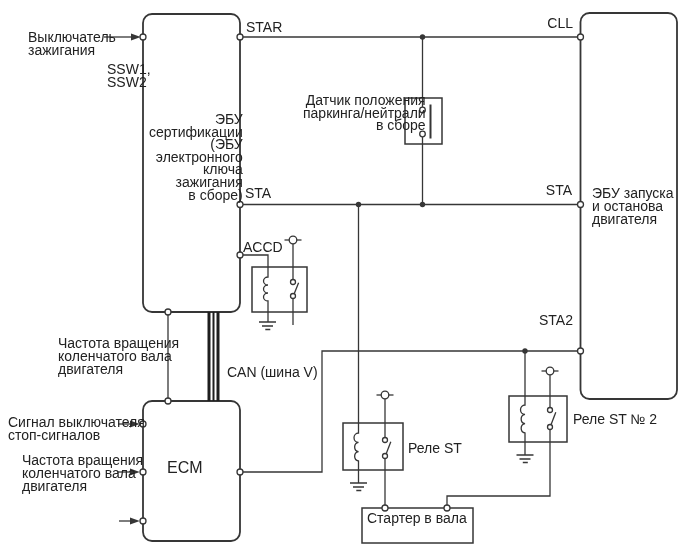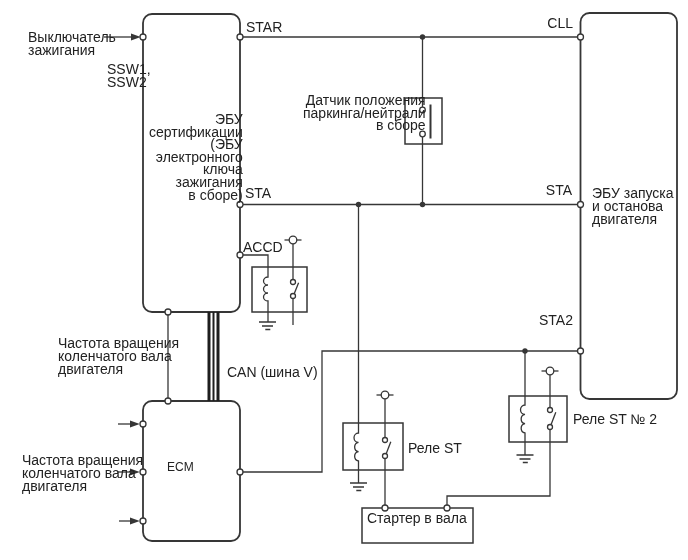--- a/index.html
+++ b/index.html
@@ -181,30 +181,32 @@
   <div class="lbl tight" style="left:149px;top:113px">ЭБУ
 сертификации
 (ЭБУ
 электронного
 ключа
 зажигания
 в сборе)</div>
   <div class="lbl" style="left:592px;top:187px">ЭБУ запуска
 и останова
 двигателя</div>
-  <div class="lbl" style="left:167px;top:461px;font-size:12px">ECM</div>
+  <div class="lbl" style="left:167px;top:461px;font-size:16px">ECM</div>
 
   <div class="lbl tight" style="left:303px;top:94px">Датчик положения
 паркинга/нейтрали
 в сборе</div>
   <div class="lbl" style="left:408px;top:442px">Реле ST</div>
   <div class="lbl" style="left:573px;top:413px">Реле ST № 2</div>
   <div class="lbl" style="left:367px;top:512px">Стартер в вала</div>
 
   <div class="lbl" style="left:227px;top:366px">CAN (шина V)</div>
   <div class="lbl" style="left:58px;top:337px">Частота вращения
 коленчатого вала
 двигателя</div>
+  <div class="lbl" style="left:8px;top:416px">Сигнал выключателя
+стоп-сигналов</div>
   <div class="lbl" style="left:22px;top:454px">Частота вращения
 коленчатого вала
 двигателя</div>
 
 </div>
 
 </body></html>

